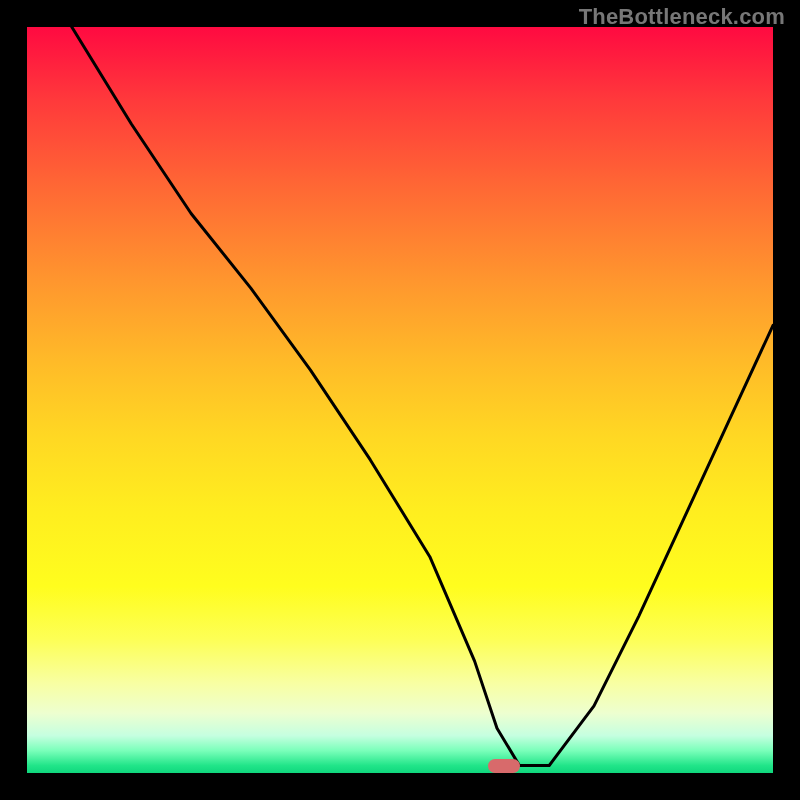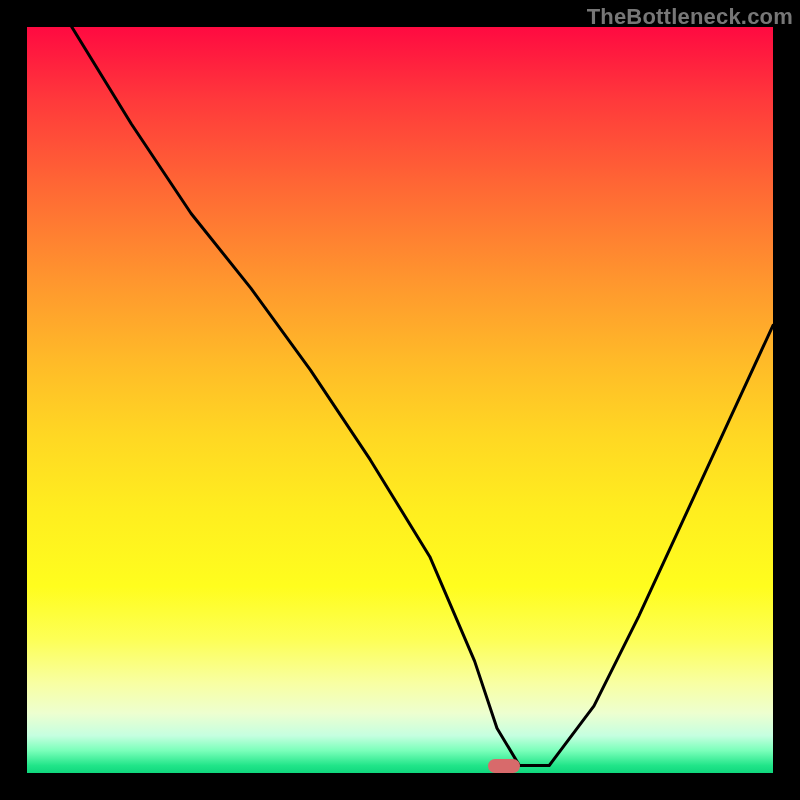--- a/index.html
+++ b/index.html
@@ -13,21 +13,21 @@
   }
   .outer {
     position: relative;
     width: 800px;
     height: 800px;
     background: #000;
   }
   .watermark {
     position: absolute;
     top: 4px;
-    right: 7px;
+    right: 15px;
     color: #777;
     font-size: 22px;
     font-weight: 600;
     letter-spacing: 0.2px;
     z-index: 10;
   }
   .plot-area {
     position: absolute;
     left: 27px;
     top: 27px;

